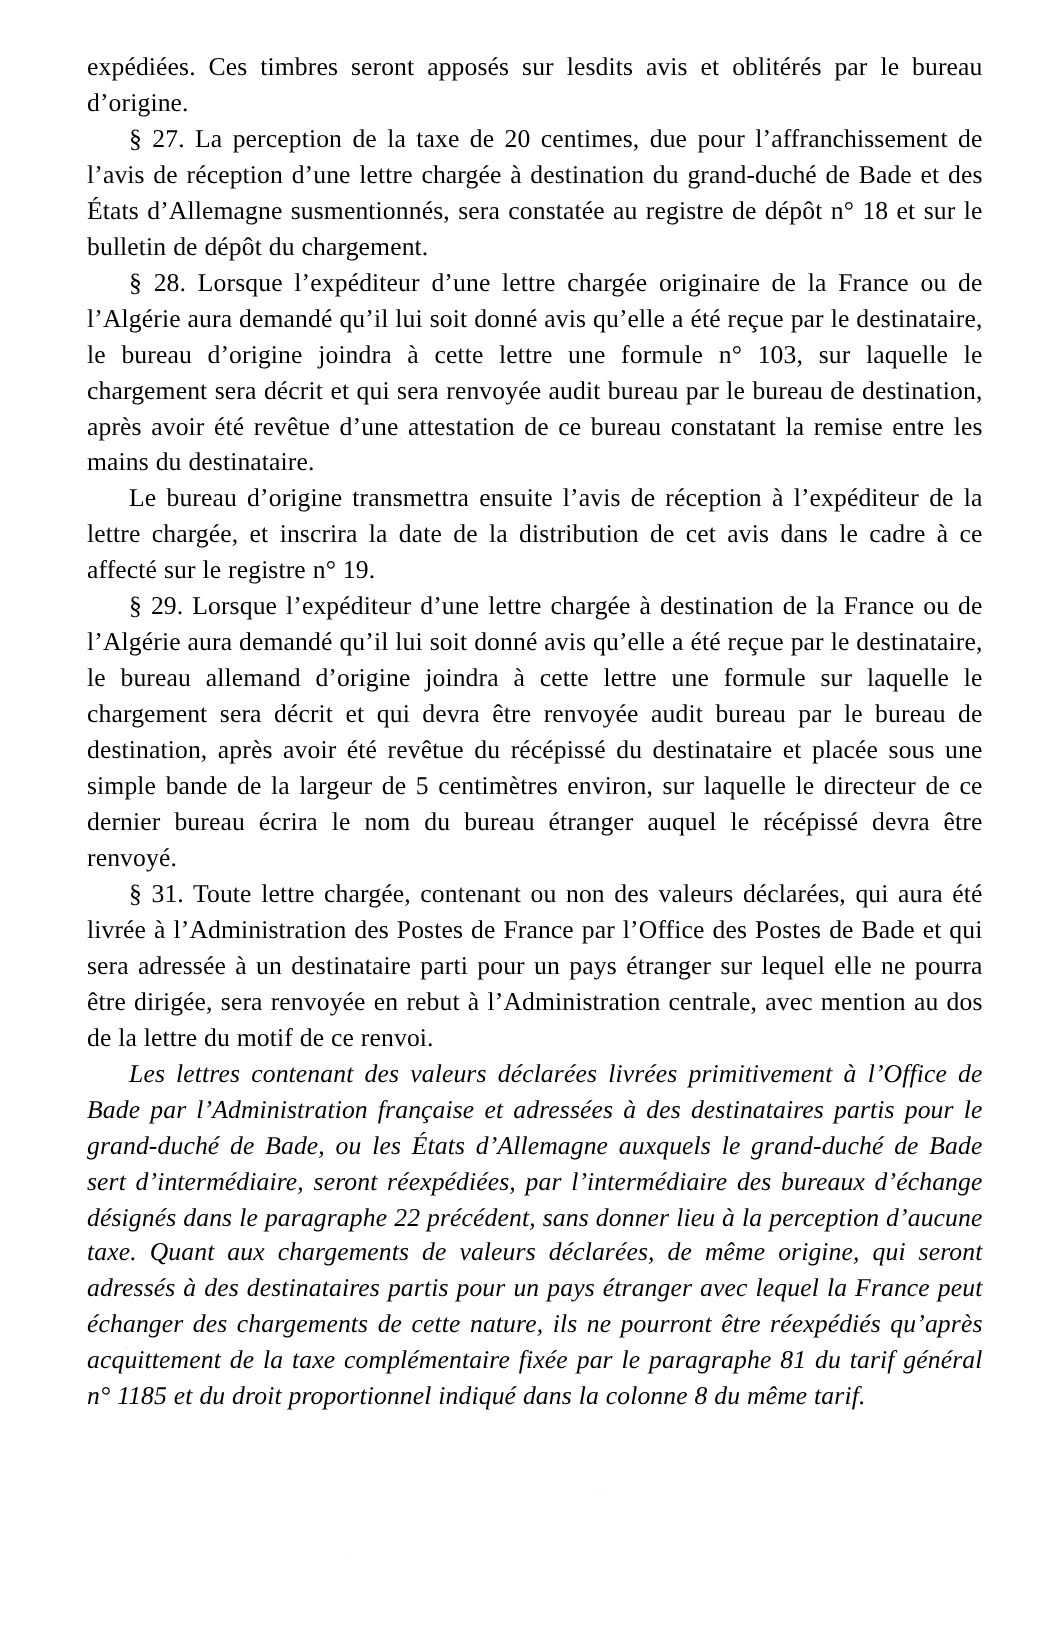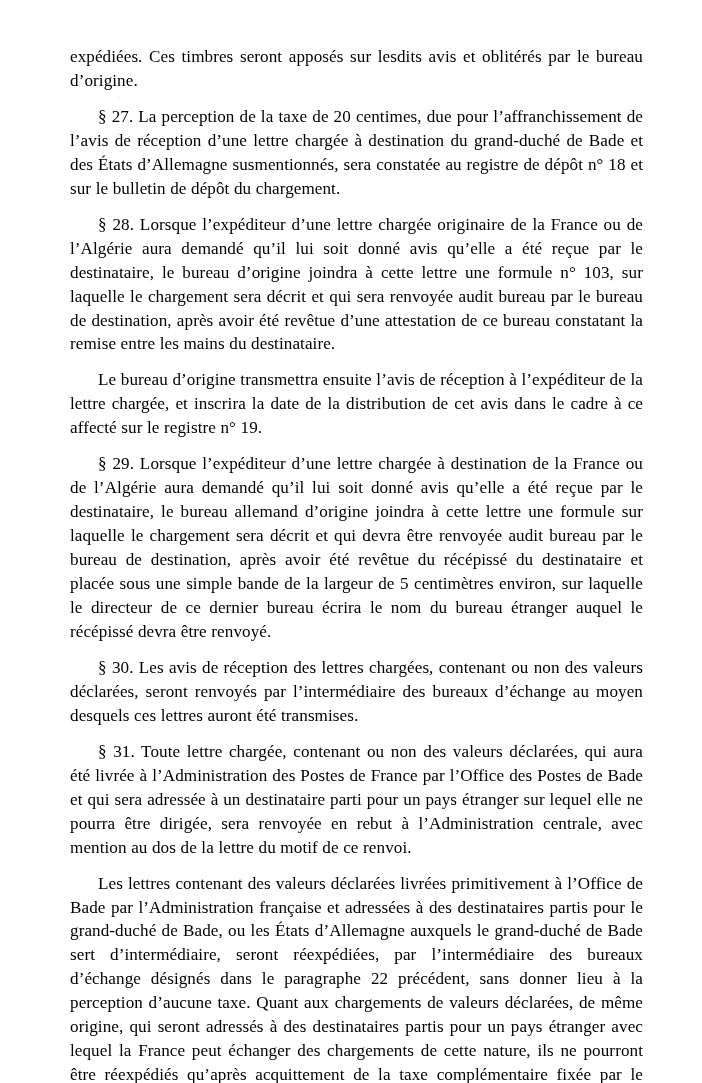--- a/index.html
+++ b/index.html
@@ -49,52 +49,52 @@
   .body-text {
     font-size: 17.1px;
     line-height: 23.95px;
     text-align: justify;
     text-justify: inter-word;
     letter-spacing: .08px;
     word-spacing: .2px;
   }
 
   .body-text p {
-    margin: 12px;
+    margin: 0;
     text-indent: 28px;
   }
 
   
   .body-text p.continued {
     text-indent: 0;
   }
 
   
   .body-text p:last-child {
     text-align: justify;
+    font-style: italic;
   }
 </style>
 </head>
 <body>
 
 <div class="scan-noise"></div>
 
 <div class="page">
   <div class="body-text">
 
     <p class="continued">expédiées. Ces timbres seront apposés sur lesdits avis et oblitérés par le bureau d’origine.</p>
 
     <p>§ 27. La perception de la taxe de 20 centimes, due pour l’affranchissement de l’avis de réception d’une lettre chargée à destination du grand-duché de Bade et des États d’Allemagne susmentionnés, sera constatée au registre de dépôt n° 18 et sur le bulletin de dépôt du chargement.</p>
 
     <p>§ 28. Lorsque l’expéditeur d’une lettre chargée originaire de la France ou de l’Algérie aura demandé qu’il lui soit donné avis qu’elle a été reçue par le destinataire, le bureau d’origine joindra à cette lettre une formule n° 103, sur laquelle le chargement sera décrit et qui sera renvoyée audit bureau par le bureau de destination, après avoir été revêtue d’une attestation de ce bureau constatant la remise entre les mains du destinataire.</p>
 
     <p>Le bureau d’origine transmettra ensuite l’avis de réception à l’expéditeur de la lettre chargée, et inscrira la date de la distribution de cet avis dans le cadre à ce affecté sur le registre n° 19.</p>
 
     <p>§ 29. Lorsque l’expéditeur d’une lettre chargée à destination de la France ou de l’Algérie aura demandé qu’il lui soit donné avis qu’elle a été reçue par le destinataire, le bureau allemand d’origine joindra à cette lettre une formule sur laquelle le chargement sera décrit et qui devra être renvoyée audit bureau par le bureau de destination, après avoir été revêtue du récépissé du destinataire et placée sous une simple bande de la largeur de 5 centimètres environ, sur laquelle le directeur de ce dernier bureau écrira le nom du bureau étranger auquel le récépissé devra être renvoyé.</p>
 
-    <p>§ 30. Les avis de réception des lettres chargées, contenant ou non des valeurs déclarées, seront renvoyés par l’intermédiaire des bureaux d’échange au moyen desquels ces lettres auront été transmises.</p>
 
     <p>§ 31. Toute lettre chargée, contenant ou non des valeurs déclarées, qui aura été livrée à l’Administration des Postes de France par l’Office des Postes de Bade et qui sera adressée à un destinataire parti pour un pays étranger sur lequel elle ne pourra être dirigée, sera renvoyée en rebut à l’Administration centrale, avec mention au dos de la lettre du motif de ce renvoi.</p>
 
     <p>Les lettres contenant des valeurs déclarées livrées primitivement à l’Office de Bade par l’Administration française et adressées à des destinataires partis pour le grand-duché de Bade, ou les États d’Allemagne auxquels le grand-duché de Bade sert d’intermédiaire, seront réexpédiées, par l’intermédiaire des bureaux d’échange désignés dans le paragraphe 22 précédent, sans donner lieu à la perception d’aucune taxe. Quant aux chargements de valeurs déclarées, de même origine, qui seront adressés à des destinataires partis pour un pays étranger avec lequel la France peut échanger des chargements de cette nature, ils ne pourront être réexpédiés qu’après acquittement de la taxe complémentaire fixée par le paragraphe 81 du tarif général n° 1185 et du droit proportionnel indiqué dans la colonne 8 du même tarif.</p>
 
   </div>
 </div>
 
 </body></html>

